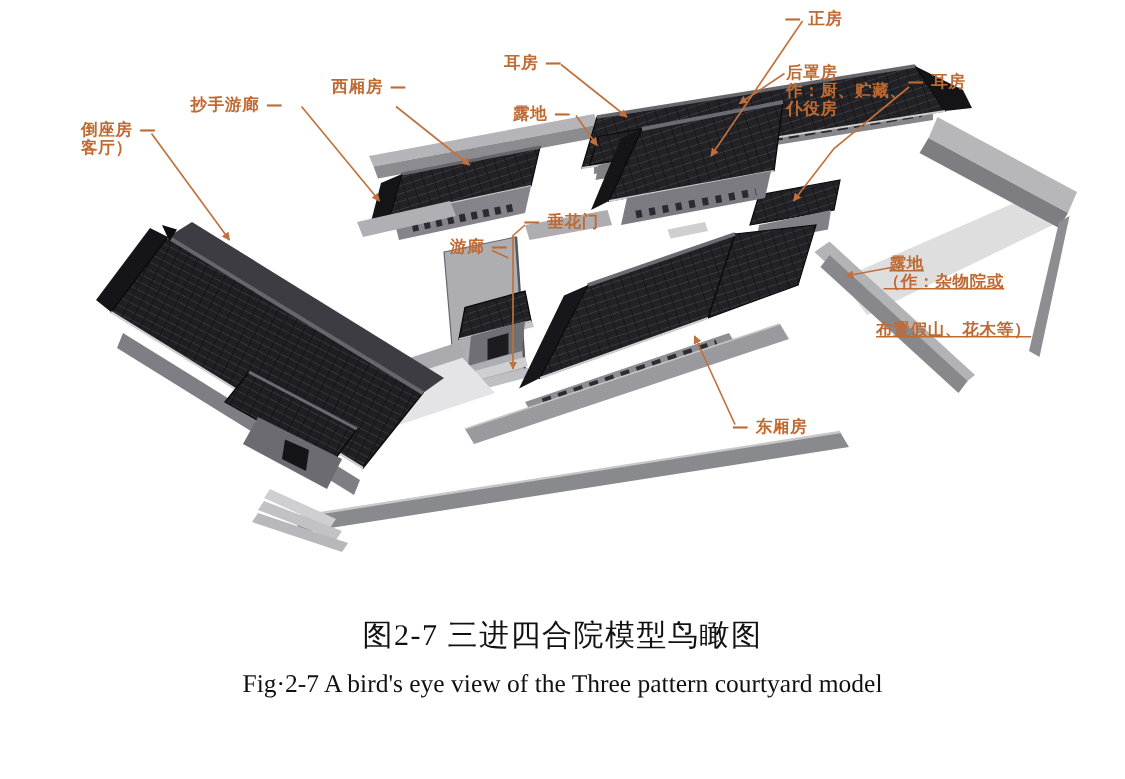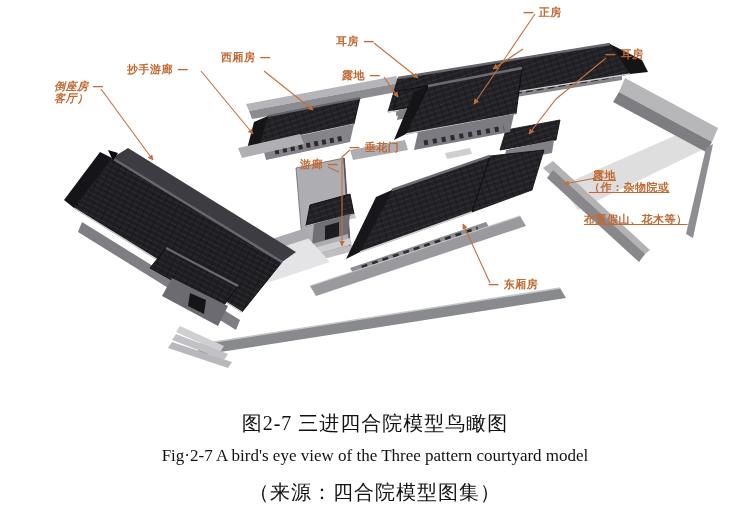--- a/index.html
+++ b/index.html
@@ -140,36 +140,40 @@
         <polyline points="535,14 474,104" marker-end="url(#arr)"></polyline>
         <polyline points="523,49 493,69" marker-end="url(#arr)"></polyline>
         <polyline points="606,58 556,99 529,134" marker-end="url(#arr)"></polyline>
         <polyline points="596,178 564,184" marker-end="url(#arr)"></polyline>
         <polyline points="490,283 463,224" marker-end="url(#arr)"></polyline>
         <polyline points="350,150 342,157 342,246" marker-end="url(#arr)"></polyline>
         <polyline points="328,167 339,172"></polyline>
       </g>
     </svg>
 
-    <div class="lbl" style="left:54px;top:81px;font-style:italic;">
+    <div class="lbl" style="left:54px;top:81px;">
       <span>倒座房 —</span>
       <span>客厅）</span>
     </div>
     <div class="lbl" style="left:127px;top:64px;">抄手游廊 —</div>
     <div class="lbl" style="left:221px;top:52px;">西厢房 —</div>
     <div class="lbl" style="left:336px;top:36px;">耳房 —</div>
     <div class="lbl" style="left:342px;top:70px;">露地 —</div>
     <div class="lbl" style="left:523px;top:7px;">— 正房</div>
+    <div class="lbl" style="left:524px;top:43px;">
+      <span>后罩房</span>
+      <span>作：厨、贮藏、</span>
+      <span>仆役房</span>
+    </div>
     <div class="lbl" style="left:605px;top:49px;">— 耳房</div>
     <div class="lbl" style="left:593px;top:170px;text-decoration:underline;">
       <span>露地</span>
       <span style="margin-left:-4px;">（作：杂物院或</span>
       <span style="margin-left:-9px;margin-top:20px;">布置假山、花木等）</span>
     </div>
     <div class="lbl" style="left:488px;top:279px;">— 东厢房</div>
     <div class="lbl" style="left:349px;top:142px;">— 垂花门</div>
     <div class="lbl" style="left:300px;top:159px;">游廊 —</div>
   </div>
 
   <div class="cap cap-zh">图2-7 三进四合院模型鸟瞰图</div>
   <div class="cap cap-en">Fig·2-7 A bird's eye view of the Three pattern courtyard model</div>
-  <div class="cap cap-src">（来源：四合院模型图集）</div>
 </div>
 
 </body></html>

